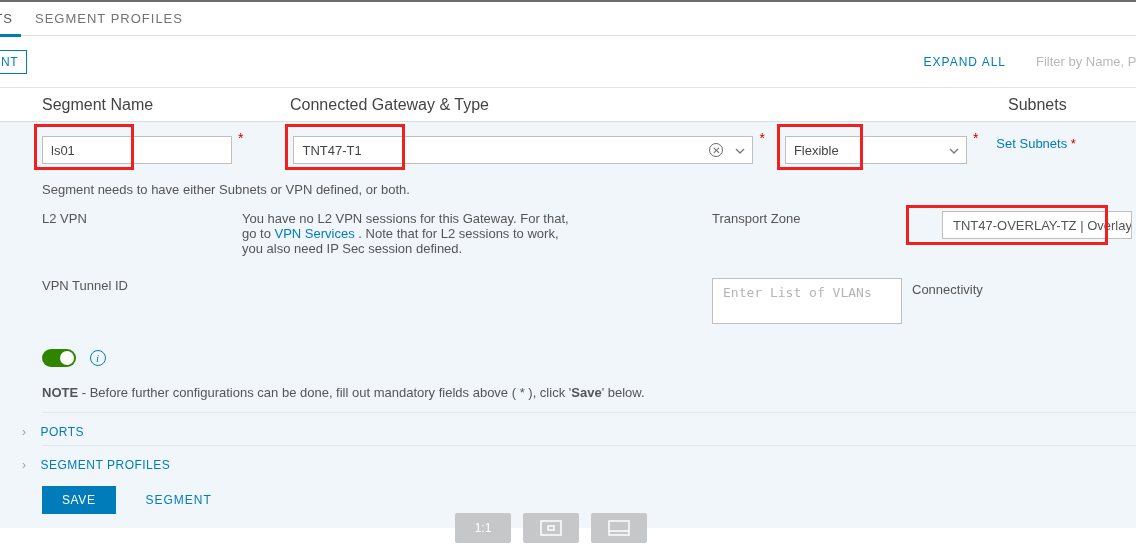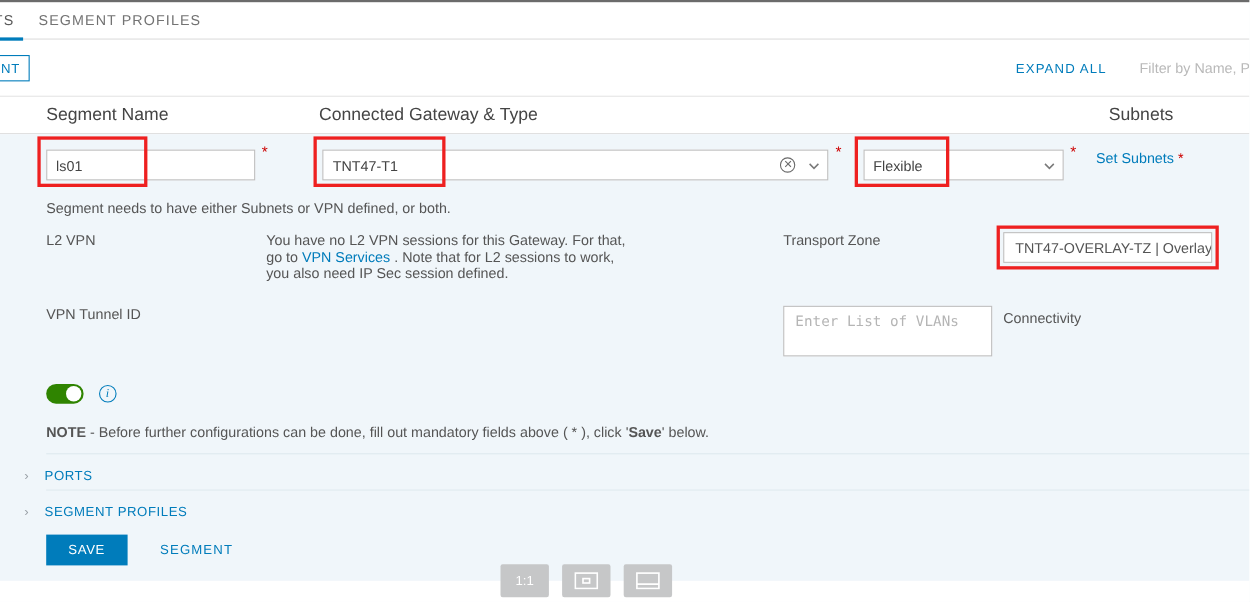--- a/index.html
+++ b/index.html
@@ -45,39 +45,39 @@
   .clear-x { position:absolute; right:30px; top:7px; width:14px; height:14px; border:1px solid #6a6a6a; border-radius:50%; display:flex;align-items:center;justify-content:center; font-size:10px; color:#6a6a6a; cursor:pointer;}
   .chev { position:absolute; right:8px; top:10px; width:10px; height:10px; color:#7a7a7a; pointer-events:none;}
   .chev svg{display:block;}
 
   .hint { padding:4px 0 14px 42px; font-size:13px; color:#555; }
 
   .grid2 { display:grid; grid-template-columns: 200px 470px 200px 1fr; row-gap:22px; padding-left:42px; font-size:13px; color:#555;}
   .grid2 .lbl {}
   .grid2 .val {}
   .vpnlink { color:#007cbb; cursor:pointer;}
-  .tz { height:28px; border:1px solid #bfbfbf; display:flex; align-items:center; background:#fff; padding:0 10px; width:190px; white-space:nowrap; overflow:hidden;}
+  .tz { height:28px; border:1px solid #bfbfbf; display:flex; align-items:center; background:#fff; padding:0 10px; width:190px; white-space:nowrap; overflow:hidden;margin-left:30px;}
   .vlan { border:1px solid #bfbfbf; background:#fff; height:46px; width:190px; padding:6px 10px; font-size:13px; color:#9a9a9a; resize:none;}
   .vlan::placeholder{color:#b5b5b5;}
 
   .toggle { width:34px; height:18px; background:#2f8400; border-radius:10px; position:relative; display:inline-block; vertical-align:middle; cursor:pointer;}
   .toggle::after{content:"";position:absolute;right:2px;top:2px;width:14px;height:14px;border-radius:50%;background:#fff;}
   .info-i { display:inline-flex; width:16px;height:16px;border:1px solid #007cbb;color:#007cbb;border-radius:50%;align-items:center;justify-content:center;font-size:11px;margin-left:10px;vertical-align:middle;font-style:italic;font-family:Georgia,serif;}
 
   .note { padding:18px 0 6px 42px; font-size:13px;color:#555;}
   .divider{ height:1px;background:#dfe9ef; margin:6px 0 0 42px;}
   .expander{ display:flex; align-items:center; gap:14px; color:#007cbb; font-size:12px; letter-spacing:0.5px; padding:12px 0 0 22px; cursor:pointer;}
   .exp-arrow{ color:#9aa0a6; font-size:12px;}
 
   .savebar{ display:flex; align-items:center; gap:30px; padding:14px 0 0 42px;}
   .savebtn{ background:#007cbb; color:#fff; border:none; font-size:12px; letter-spacing:0.6px; padding:7px 20px; cursor:pointer;}
   .cancel{ color:#007cbb; font-size:12px; letter-spacing:1px; cursor:pointer;}
 
   .bottom-icons{ position:absolute; bottom:4px; left:455px; display:flex; gap:12px;}
-  .bicon{ width:44px; height:30px; background:#c6c7c8; border-radius:2px; display:flex; align-items:center; justify-content:center; color:#fff; font-size:12px;}
+  .bicon{ width:56px; height:30px; background:#c6c7c8; border-radius:2px; display:flex; align-items:center; justify-content:center; color:#fff; font-size:12px;}
 </style>
 </head>
 <body>
 
 <div class="page">
 
   <div class="tabs">
     <div class="tab active">
         <span>NTS</span>
       </div>

